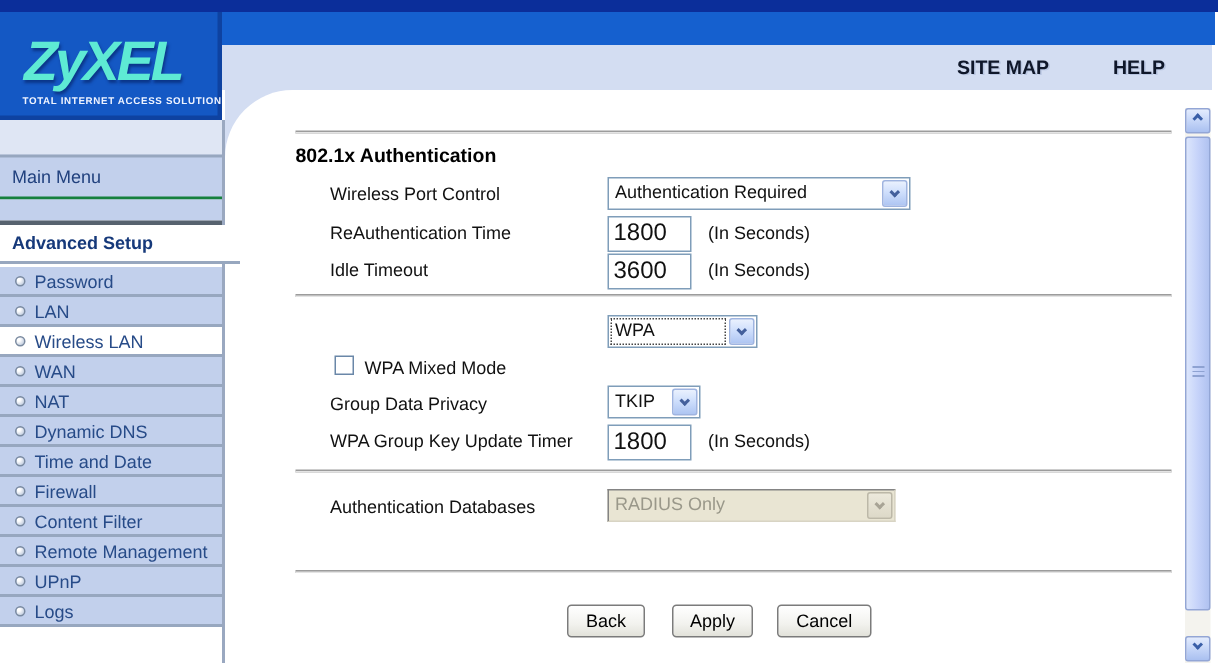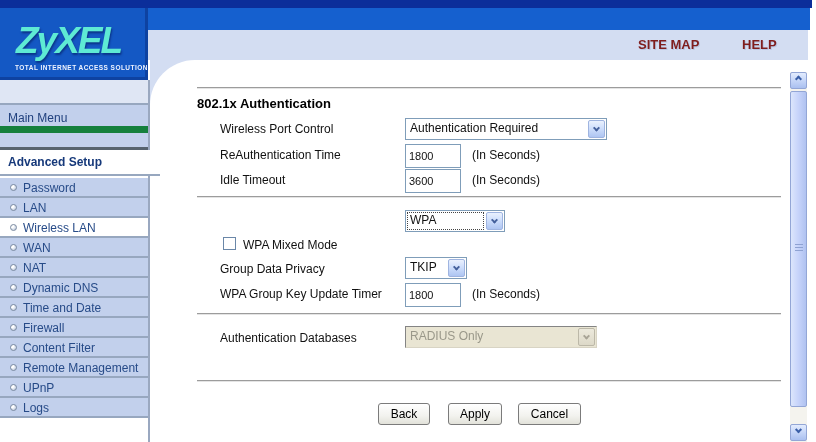--- a/index.html
+++ b/index.html
@@ -10,39 +10,39 @@
   
   .top-strip  { position:absolute; left:0; top:0; width:812px; height:8px; background:#0b2e9a; }
   .logo-block { position:absolute; left:0; top:8px; width:148px; height:72px; background:#1458c4;
                 box-shadow: inset -3px -3px 0 rgba(6,40,120,.45); }
   .brand   { position:absolute; left:16px; top:12px; color:#5eead4; font-weight:bold; font-style:italic;
              font-size:37px; letter-spacing:-2px; text-shadow:1px 2px 2px rgba(0,20,80,.5); }
   .tagline { position:absolute; left:15px; top:56px; color:#eef3ff; font-size:6.5px; font-weight:bold;
              letter-spacing:.45px; white-space:nowrap; }
   .header-bar  { position:absolute; left:148px; top:8px;  width:662px; height:22px; background:#1560cf; }
   .header-band { position:absolute; left:148px; top:30px; width:660px; height:30px; background:#d3ddf2; }
-  .toplink { position:absolute; top:7px; font-size:13px; font-weight:bold; color:#7f1d1d;
+  .toplink { position:absolute; top:7px; font-size:13px; font-weight:bold; color:#0f172a;
              text-shadow:1px 1px 0 #b9c6e2; cursor:pointer; white-space:nowrap; }
   .toplink.sitemap { left:490px; }
   .toplink.help    { left:594px; }
 
   
   .corner-patch { position:absolute; left:150px; top:60px; width:72px; height:72px; background:#d3ddf2; }
   .content { position:absolute; left:150px; top:60px; width:640px; height:382px; background:#fff;
              border-top-left-radius:45px; }
 
   .divider { position:absolute; left:47px; width:584px; height:2px; background:#9c9c9c;
              border-bottom:1px solid #e4e4e4; }
   .d1 { top:27px; } .d2 { top:136px; } .d3 { top:253px; } .d4 { top:320px; }
 
   .form-title { position:absolute; left:47px; top:36px; font-size:13px; font-weight:bold; color:#000; }
   .flabel { position:absolute; font-size:12px; color:#111; white-space:nowrap; }
   .suffix { position:absolute; font-size:12px; color:#111; white-space:nowrap; }
 
-  .txt { position:absolute; width:56px; height:24px; border:1px solid #7f9db9; font-size:11px;
+  .txt { position:absolute; width:56px; height:24px; border:1px solid #7f9db9; font-size:16px;
          padding-left:3px; color:#111; background:#fff; font-family:"Liberation Sans",sans-serif; }
 
   
   .select { position:absolute; height:22px; background:#fff; border:1px solid #7f9db9; display:flex; cursor:default; }
   .select-value { flex:1; font-size:12px; color:#111; line-height:19px; padding-left:4px;
                   white-space:nowrap; overflow:hidden; }
   .select.focused .select-value { outline:1px dotted #444; outline-offset:-2px; }
   .select-btn { width:17px; margin:1px; border:1px solid #9fb4e0; border-radius:2px;
                 background:linear-gradient(180deg,#eaf1fe 0%,#cfdffc 45%,#aec5f2 100%);
                 display:flex; align-items:center; justify-content:center; }
@@ -60,21 +60,21 @@
 
   .btn { position:absolute; height:22px; border:1px solid #7b7b7b; border-radius:3px;
          background:linear-gradient(180deg,#ffffff 0%,#f2f2ee 60%,#e2e2da 100%);
          font-size:12px; color:#000; font-family:"Liberation Sans",sans-serif; cursor:pointer; }
 
   
   .sidebar { position:absolute; left:0; top:80px; width:150px; height:362px; background:#fff;
              border-right:2px solid #9aa8c0; }
   .sb-pale { position:absolute; left:0; top:0; width:148px; height:23px; background:#dfe6f4; }
   .sb-mainmenu { position:absolute; left:0; top:23px; width:148px; height:30px; background:#c2d0ec;
-                 border-top:2px solid #97a7bf; border-bottom:7px solid #15803d;
+                 border-top:2px solid #97a7bf; border-bottom:2px solid #15803d;
                  font-size:12px; color:#21417e; line-height:26px; padding-left:8px; cursor:pointer; }
   .sb-empty { position:absolute; left:0; top:53px; width:148px; height:14px; background:#c2d0ec; }
   .sb-thick { position:absolute; left:0; top:67px; width:148px; height:3px; background:#57636f; }
   .sb-section { position:absolute; left:0; top:70px; width:160px; height:26px; background:#fff;
                 border-bottom:2px solid #97a7bf; font-size:12px; font-weight:bold; color:#16397a;
                 line-height:24px; padding-left:8px; }
   .sb-items { position:absolute; left:0; top:98px; width:148px; }
   .sb-item { position:relative; width:148px; height:20px; background:#c2d0ec;
              border-bottom:2px solid #97a7bf; cursor:pointer; }
   .sb-item.selected { background:#fff; }

